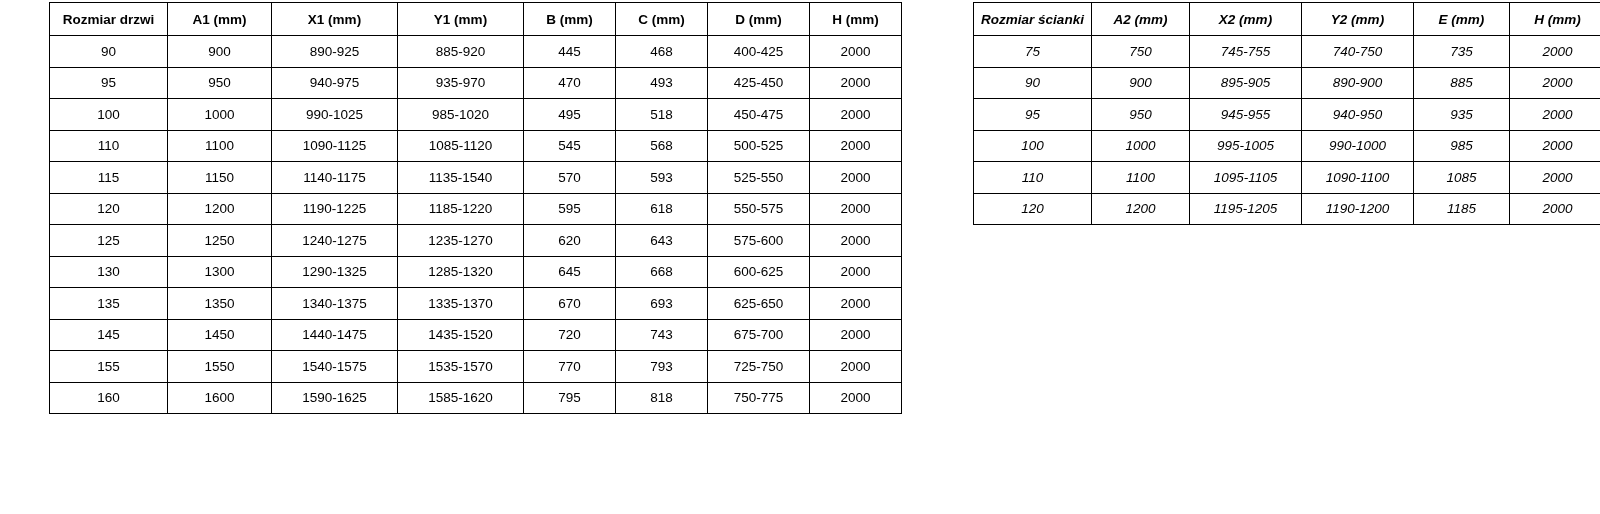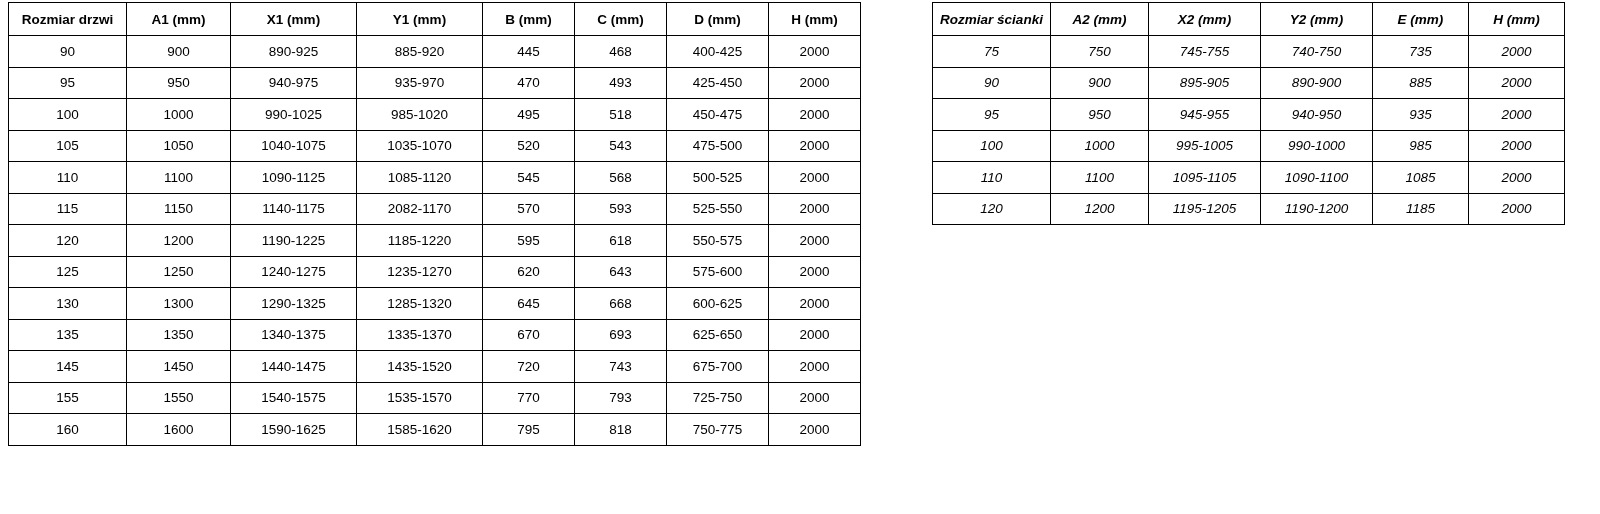--- a/index.html
+++ b/index.html
@@ -15,20 +15,21 @@
     overflow: hidden;
   }
   .page {
     position: relative;
     width: 1600px;
     height: 514px;
   }
   table.spec {
     border-collapse: collapse;
     table-layout: fixed;
+    margin-left: 41px;
   }
   table.spec th,
   table.spec td {
     border: 1px solid #000000;
     text-align: center;
     vertical-align: middle;
     font-size: 13.5px;
     height: 30.5px;
     padding: 0 4px;
     white-space: nowrap;
@@ -125,44 +126,34 @@
           <td>100</td>
           <td>1000</td>
           <td>990-1025</td>
           <td>985-1020</td>
           <td>495</td>
           <td>518</td>
           <td>450-475</td>
           <td>2000</td>
         </tr>
         <tr>
-          <td>105</td>
-          <td>1050</td>
-          <td>1040-1075</td>
-          <td>1035-1070</td>
-          <td>520</td>
-          <td>543</td>
-          <td>475-500</td>
-          <td>2000</td>
-        </tr>
-        <tr>
           <td>110</td>
           <td>1100</td>
           <td>1090-1125</td>
           <td>1085-1120</td>
           <td>545</td>
           <td>568</td>
           <td>500-525</td>
           <td>2000</td>
         </tr>
         <tr>
           <td>115</td>
           <td>1150</td>
           <td>1140-1175</td>
-          <td>2082-1170</td>
+          <td>1135-1540</td>
           <td>570</td>
           <td>593</td>
           <td>525-550</td>
           <td>2000</td>
         </tr>
         <tr>
           <td>120</td>
           <td>1200</td>
           <td>1190-1225</td>
           <td>1185-1220</td>

